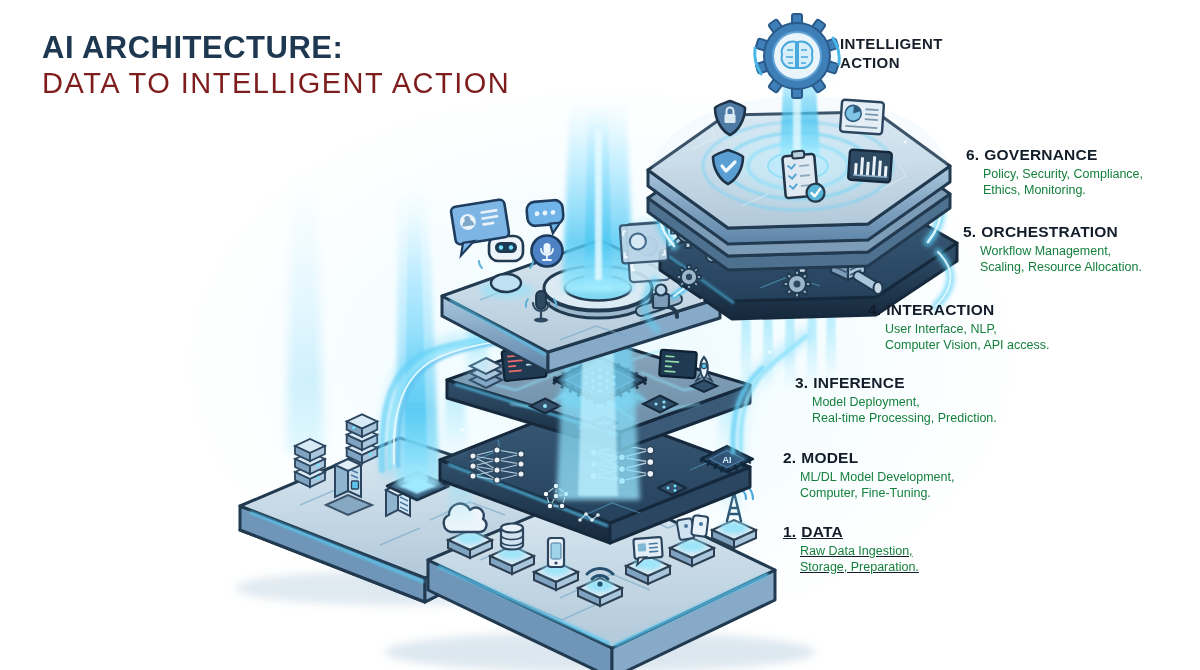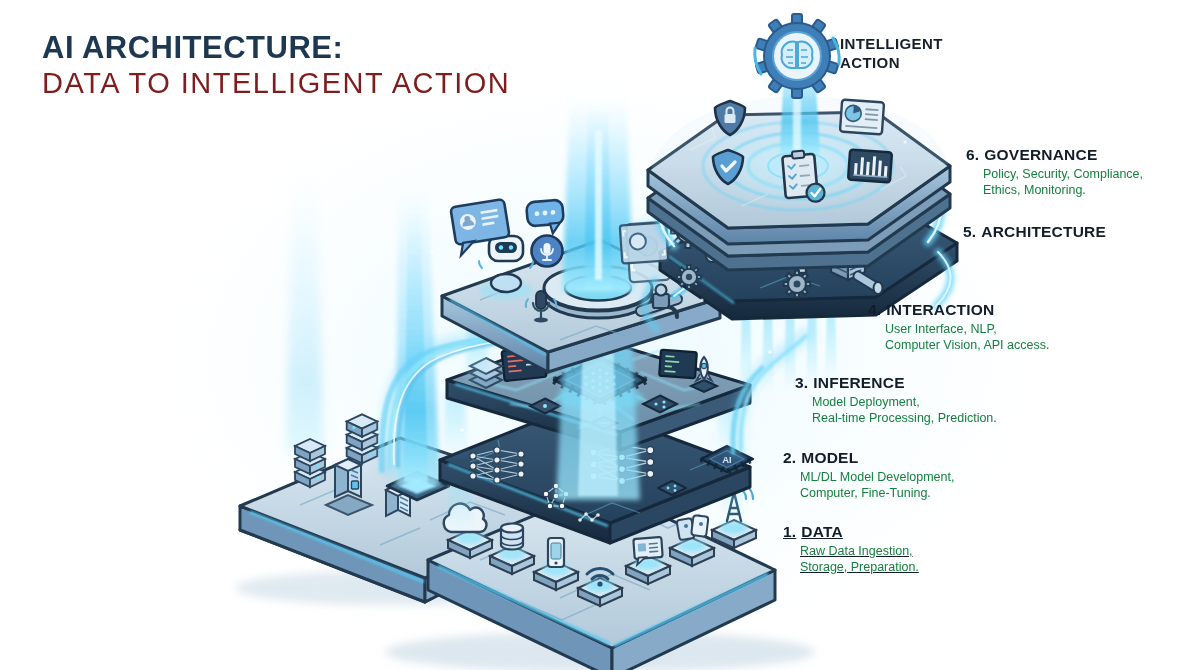--- a/index.html
+++ b/index.html
@@ -752,21 +752,25 @@
 </div>
 
 <div class="layer-label lbl-6">
   <div class="hdr"><span class="num">6.</span><span>GOVERNANCE</span></div>
   <div class="desc">
     <div>Policy, Security, Compliance,</div>
     <div>Ethics, Monitoring.</div>
   </div>
 </div>
 <div class="layer-label lbl-5">
-  <div class="hdr"><span class="num">5.</span><span>ARCHITECTURE</span></div>
+  <div class="hdr"><span class="num">5.</span><span>ORCHESTRATION</span></div>
+  <div class="desc">
+    <div>Workflow Management,</div>
+    <div>Scaling, Resource Allocation.</div>
+  </div>
 </div>
 <div class="layer-label lbl-4">
   <div class="hdr"><span class="num">4.</span><span>INTERACTION</span></div>
   <div class="desc">
     <div>User Interface, NLP,</div>
     <div>Computer Vision, API access.</div>
   </div>
 </div>
 <div class="layer-label lbl-3">
   <div class="hdr"><span class="num">3.</span><span>INFERENCE</span></div>

